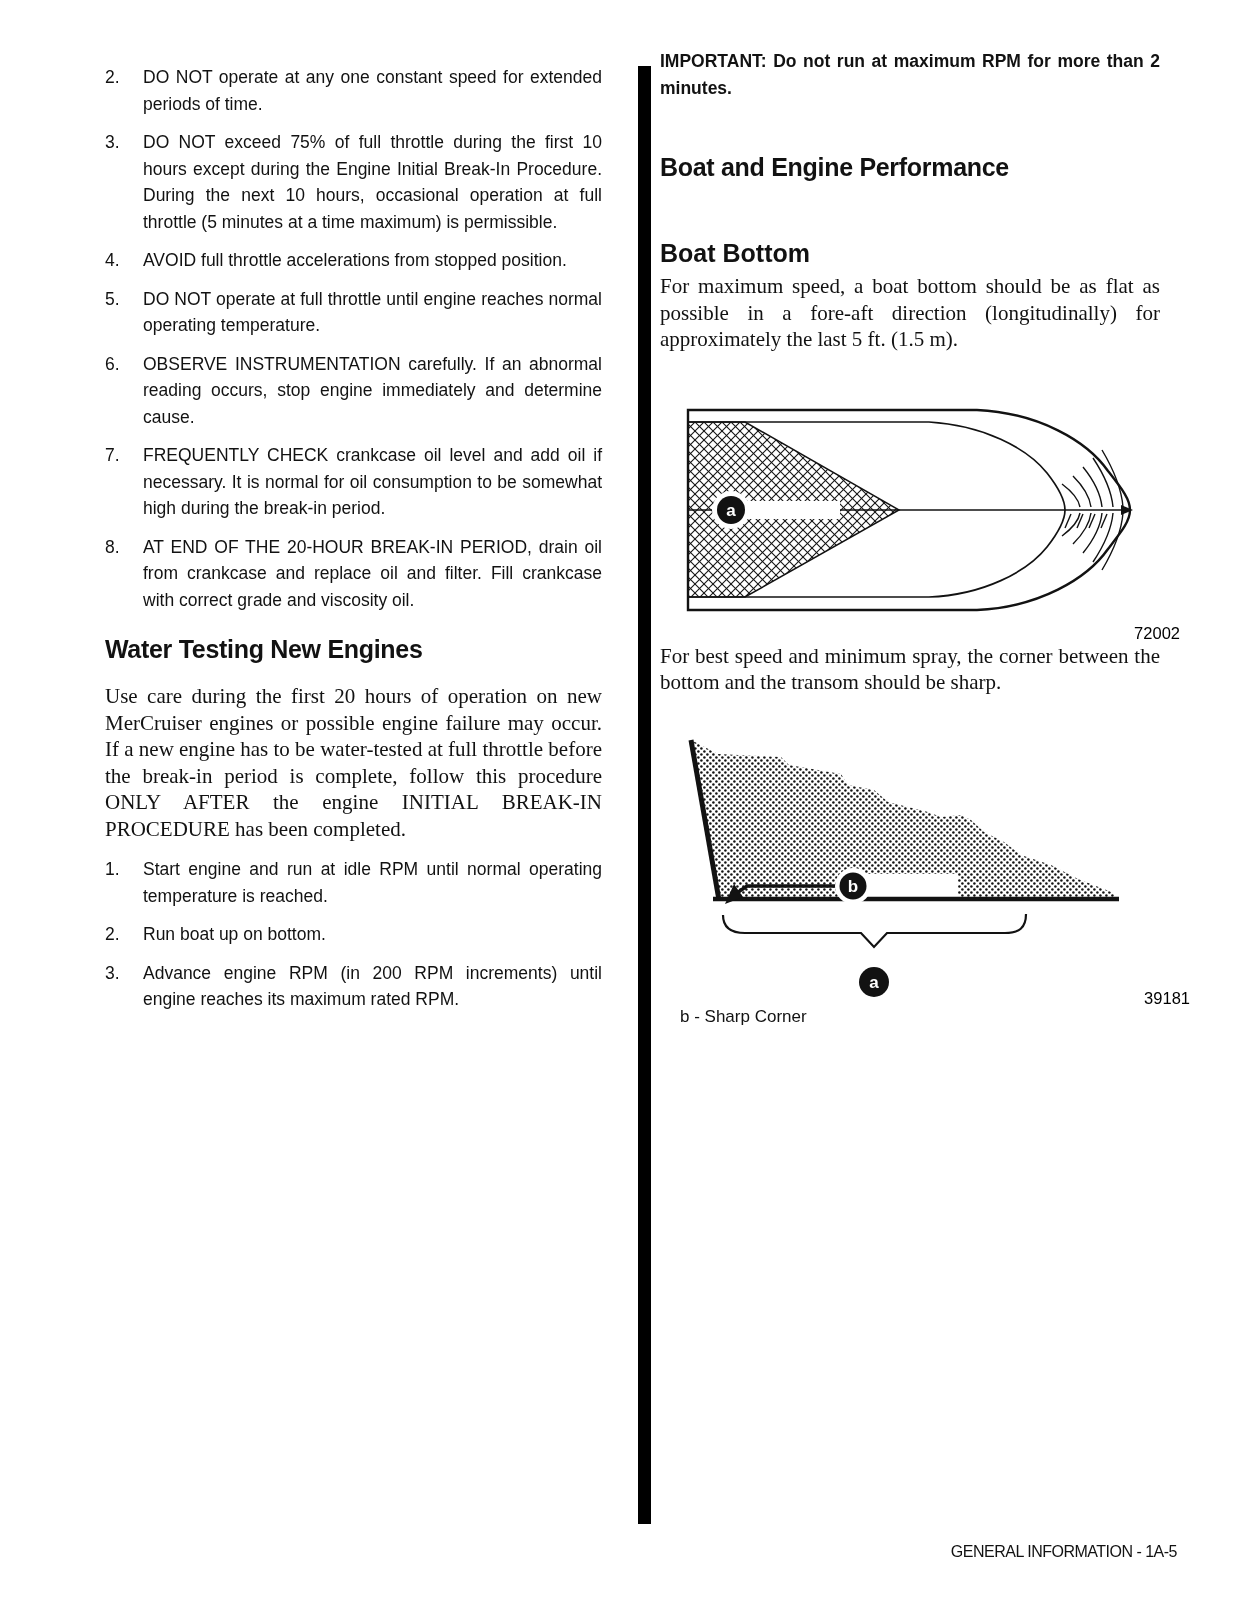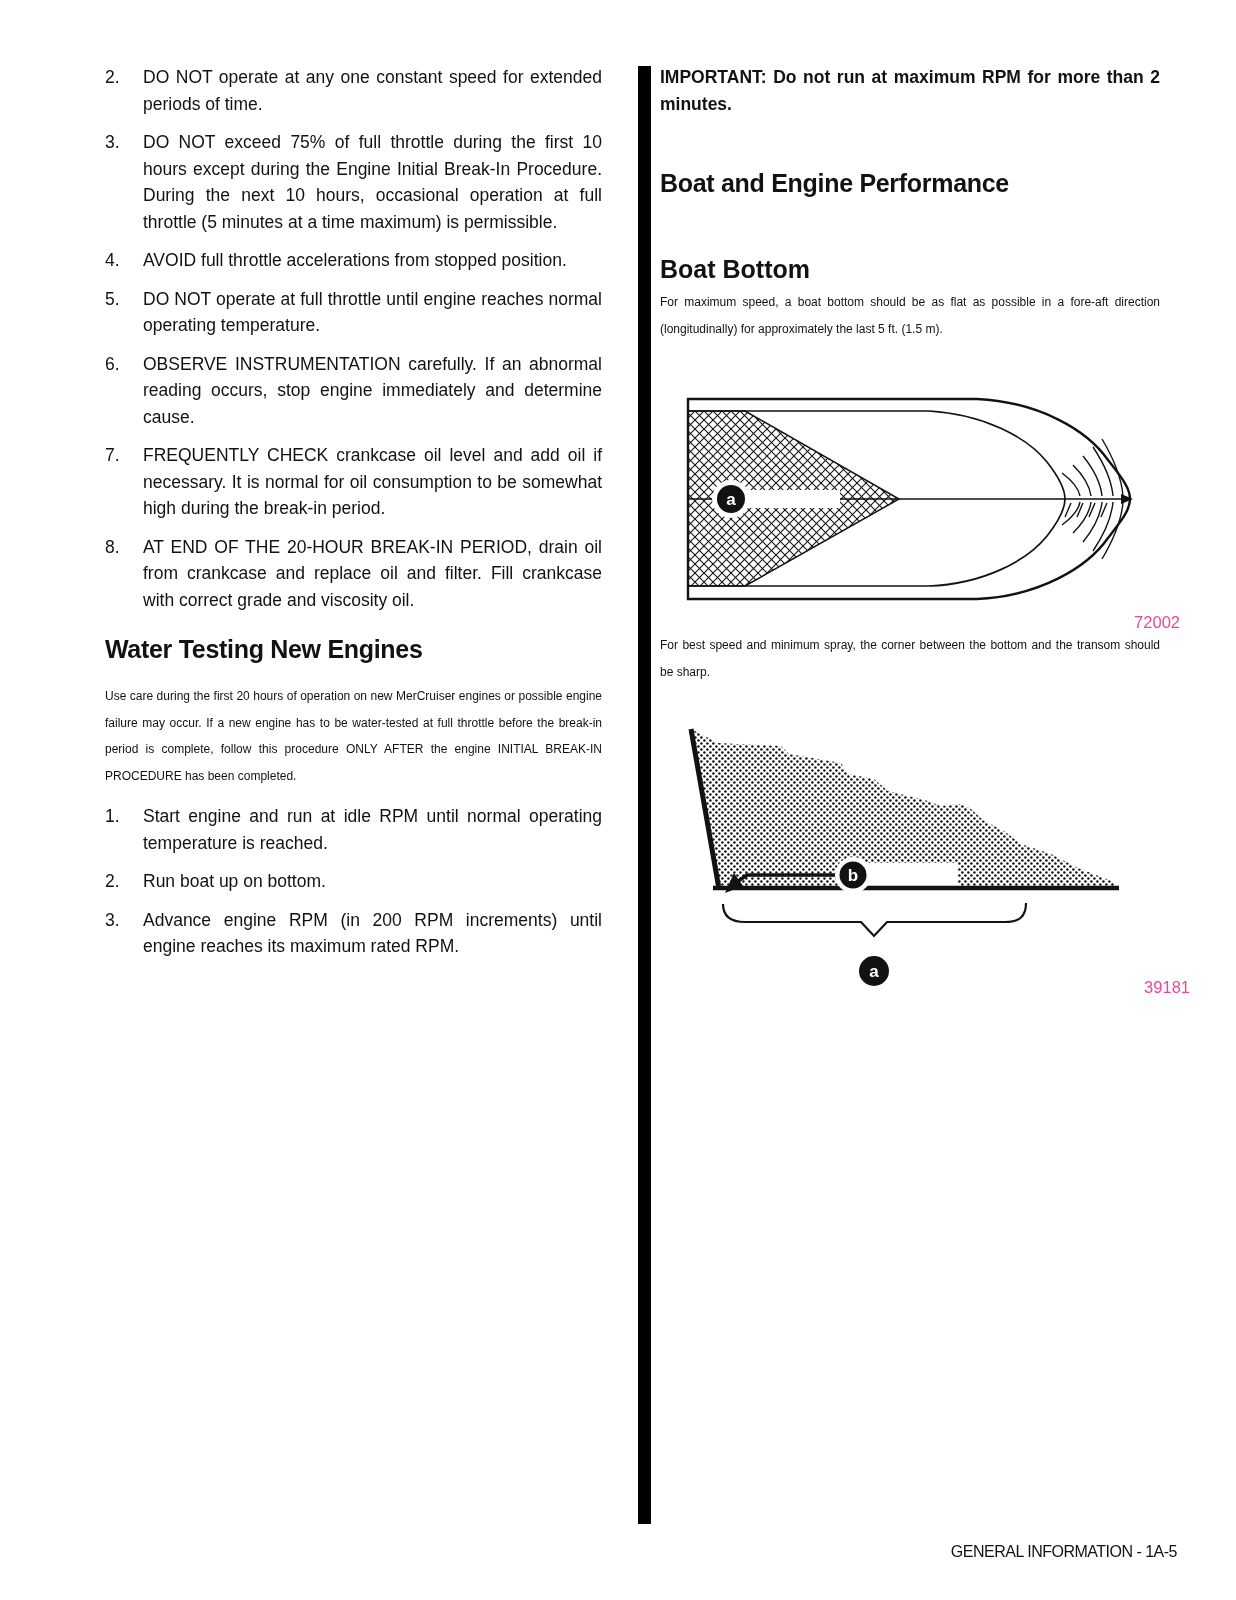--- a/index.html
+++ b/index.html
@@ -3,39 +3,39 @@
 <meta charset="utf-8">
 <style>
   html,body { margin:0; padding:0; background:#e8e8e8; }
   .page {
     position:relative; width:1236px; height:1600px; background:#ffffff;
     font-family:"Liberation Sans", sans-serif; color:#121212; overflow:hidden;
     margin:0 auto;
   }
   .divider { position:absolute; left:638px; top:66px; width:13px; height:1458px; background:#000; }
   .col-left  { position:absolute; left:105px; top:64px; width:497px; }
-  .col-right { position:absolute; left:660px; top:64px; width:500px; }
+  .col-right { position:absolute; left:660px; top:48px; width:500px; }
 
   .item { display:flex; margin-bottom:12px; font-size:17.5px; line-height:26.5px; }
   .item .num { flex:0 0 38px; }
   .item .txt { flex:1; text-align:justify; }
 
-  p.body { font-size:12px; line-height:26.5px; text-align:justify; margin:0; }
+  p.body { font-size:21px; line-height:26.5px; text-align:justify; margin:0;font-family:Liberation Serif, serif; }
   p.important { font-size:17.5px; line-height:26.5px; font-weight:bold; text-align:justify; margin:0; }
 
   h1.big { font-size:25px; line-height:40px; font-weight:bold; margin:0; letter-spacing:-0.3px; }
   h1.water { margin:16px 0 14px 0; }
   h1.boat  { margin:46px 0 0 0; width:400px; }
   h2.sub   { font-size:25px; line-height:28px; font-weight:bold; margin:52px 0 6px 0; }
 
   .figure { position:relative; }
   .fig1 { margin:42px 0 0 17px; width:462px; height:222px; }
   .fig2 { margin:36px 0 0 25px; width:450px; height:272px; }
 
-  .fig-number { font-size:16.5px; line-height:20px; text-align:right; margin-right:-20px; color:#ec4899; }
+  .fig-number { font-size:16.5px; line-height:20px; text-align:right; margin-right:-20px; color:#000000; }
   .fig1-number { margin-top:6px; }
   .fig2-number { position:absolute; right:-35px; bottom:-4px; }
 
   .caption { font-size:17px; line-height:25px; padding-left:20px; }
   .cap1 { margin-top:10px; }
   .caps2 { margin-top:26px; }
 
   .para2 { margin-top:72px; }
 
   .footer-left  { position:absolute; left:105px; top:1618px; font-size:16px; letter-spacing:-0.5px; }
@@ -190,19 +190,20 @@
 
         <path class="ln" stroke-width="2.2" d="M38,183 C38,196 46,201 60,201 L176,201 L189,215 L202,201 L320,201 C334,201 341,196 341,182"></path>
 
         <g>
           <circle cx="189" cy="250" r="15" fill="#121212"></circle>
           <text class="marker-label" x="189" y="256">a</text>
         </g>
       </svg>
       <div class="fig-number fig2-number">39181</div>
     </div>
+    <div class="caption">b - Sharp Corner</div>
 
   </div>
 
   <div class="footer-left">90-861784  998</div>
   <div class="footer-right">GENERAL INFORMATION - 1A-5</div>
 
 </div>
 
 </body></html>

